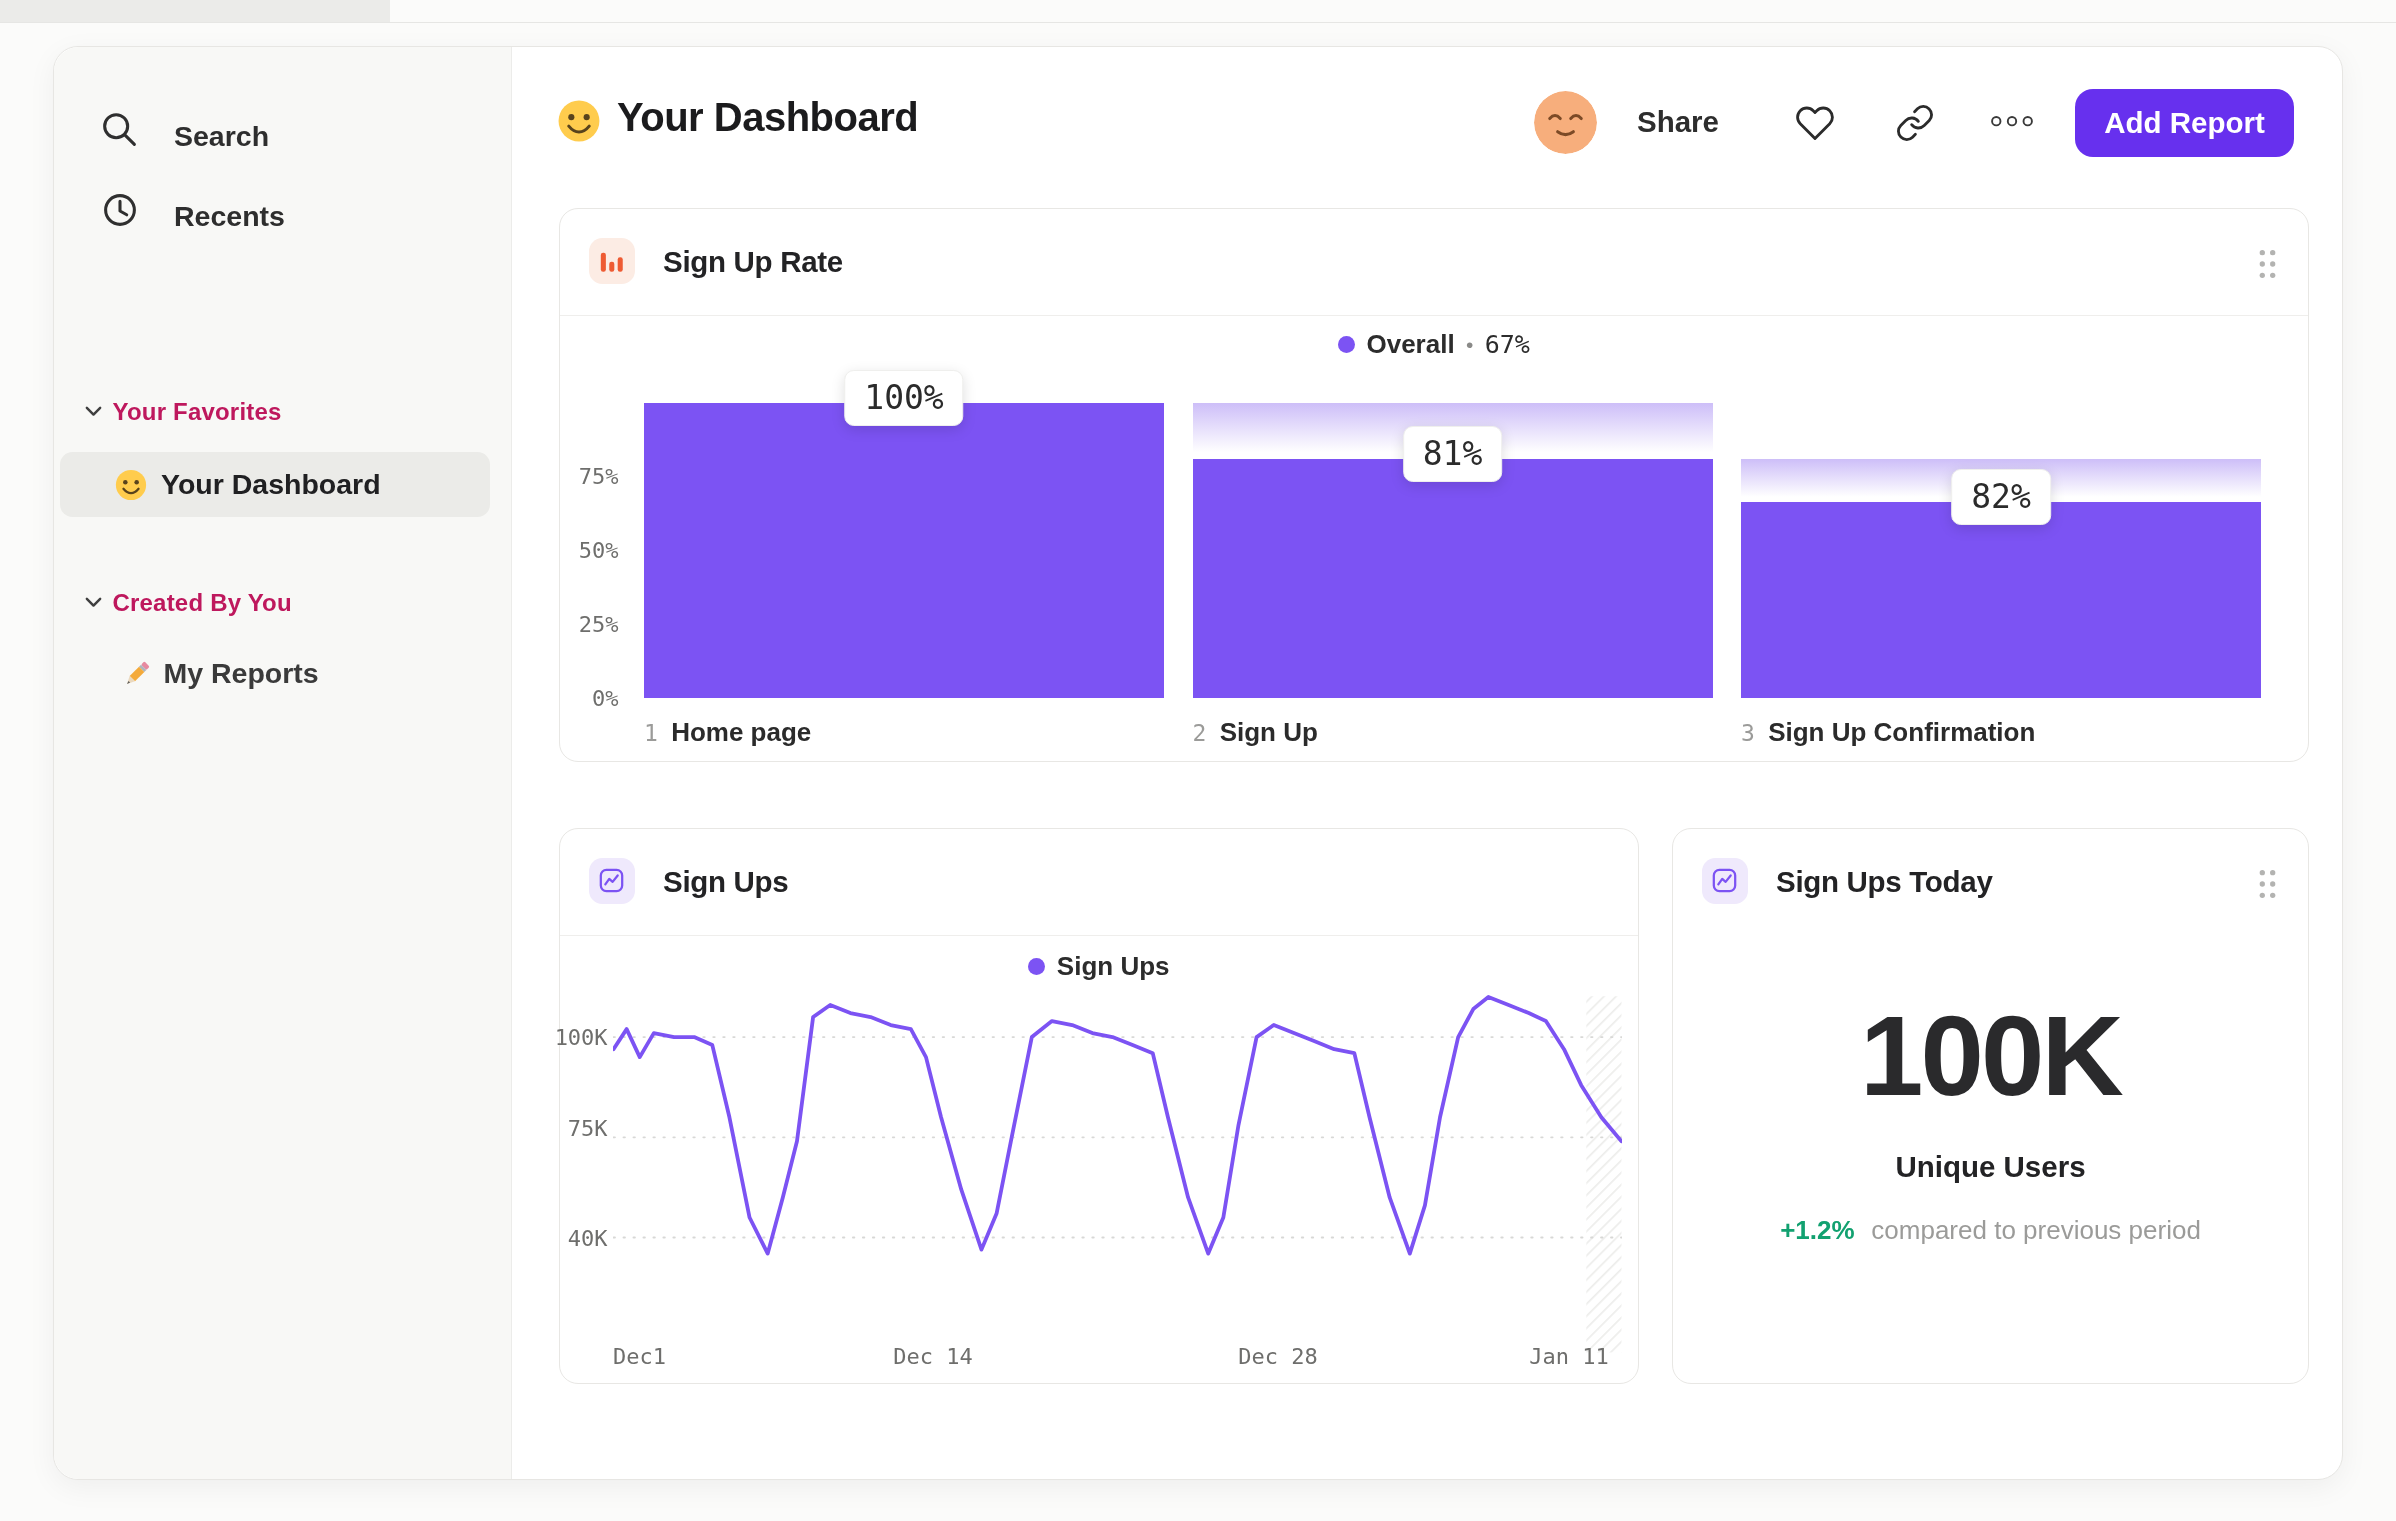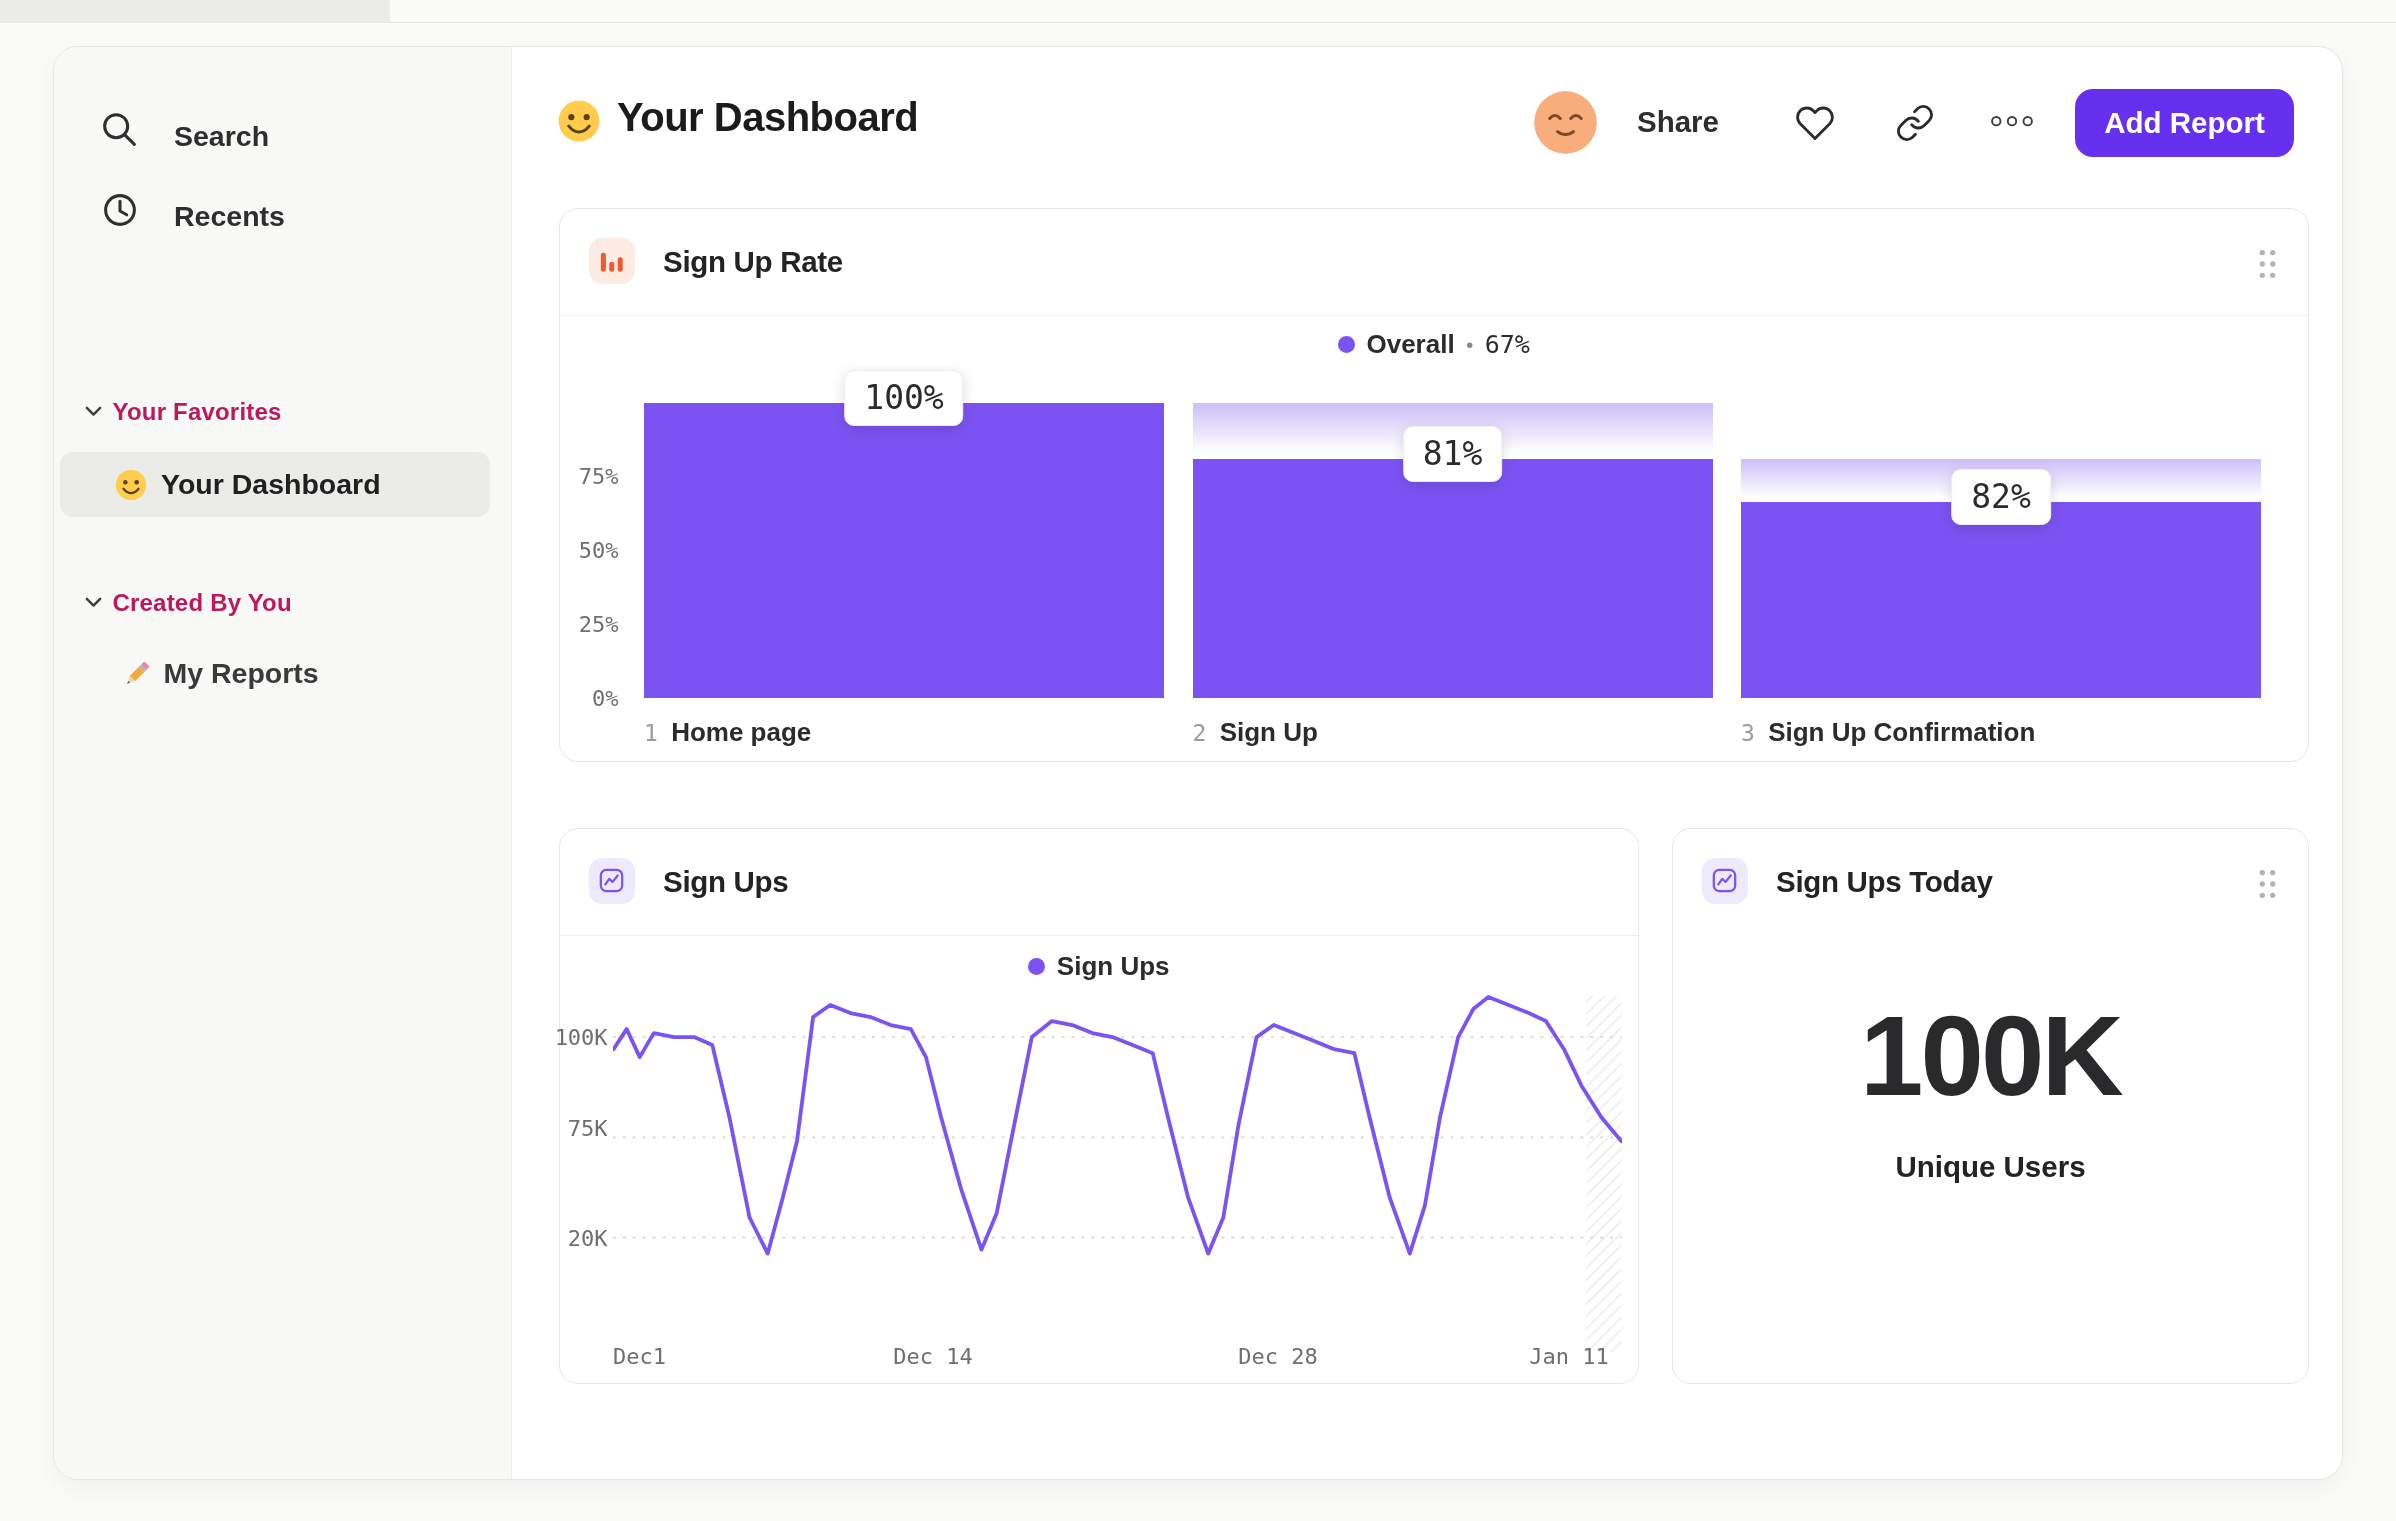--- a/index.html
+++ b/index.html
@@ -279,21 +279,21 @@
     <div class="card-divider" data-interactable="false"></div>
 
     <div class="legend" data-interactable="true">
       <span class="dot" data-interactable="false"></span>
       <span class="nm" data-interactable="false">Sign Ups</span>
     </div>
 
     <div class="line-yaxis" data-interactable="false">
         <span class="tick" data-interactable="false" style="top: 195px;">100K</span>
         <span class="tick" data-interactable="false" style="top: 286px;">75K</span>
-        <span class="tick" data-interactable="false" style="top: 396px;">20K</span>
+        <span class="tick" data-interactable="false" style="top: 396px;">40K</span>
       </div>
 
     <svg class="line-svg" id="line-svg" width="1009" height="380" viewBox="0 0 1061 400" data-interactable="true">
       <defs>
         <pattern id="hatch" width="9" height="9" patternTransform="rotate(45)" patternUnits="userSpaceOnUse">
           <line x1="0" y1="0" x2="0" y2="9" stroke="#ededeb" stroke-width="3.5"></line>
         </pattern>
       </defs>
       <rect x="1024" y="15" width="37" height="375" fill="url(#hatch)" data-interactable="false"></rect>
     <line x1="0" x2="1061" y1="58" y2="58" class="gridline"></line>
@@ -322,16 +322,20 @@
       <circle cx="5.5" cy="6" r="2.8" fill="#b3b3b1"></circle>
         <circle cx="16.5" cy="6" r="2.8" fill="#b3b3b1"></circle>
       <circle cx="5.5" cy="18" r="2.8" fill="#b3b3b1"></circle>
         <circle cx="16.5" cy="18" r="2.8" fill="#b3b3b1"></circle>
       <circle cx="5.5" cy="30" r="2.8" fill="#b3b3b1"></circle>
         <circle cx="16.5" cy="30" r="2.8" fill="#b3b3b1"></circle>
     </svg>
 
     <div class="metric-value" data-interactable="false">100K</div>
     <div class="metric-label" data-interactable="false">Unique Users</div>
+    <div class="metric-change" data-interactable="false">
+      <span class="pct" data-interactable="false">+1.2%</span>
+      <span class="desc" data-interactable="false">compared to previous period</span>
+    </div>
   </div>
 
 </div>
 
 
 </body></html>

